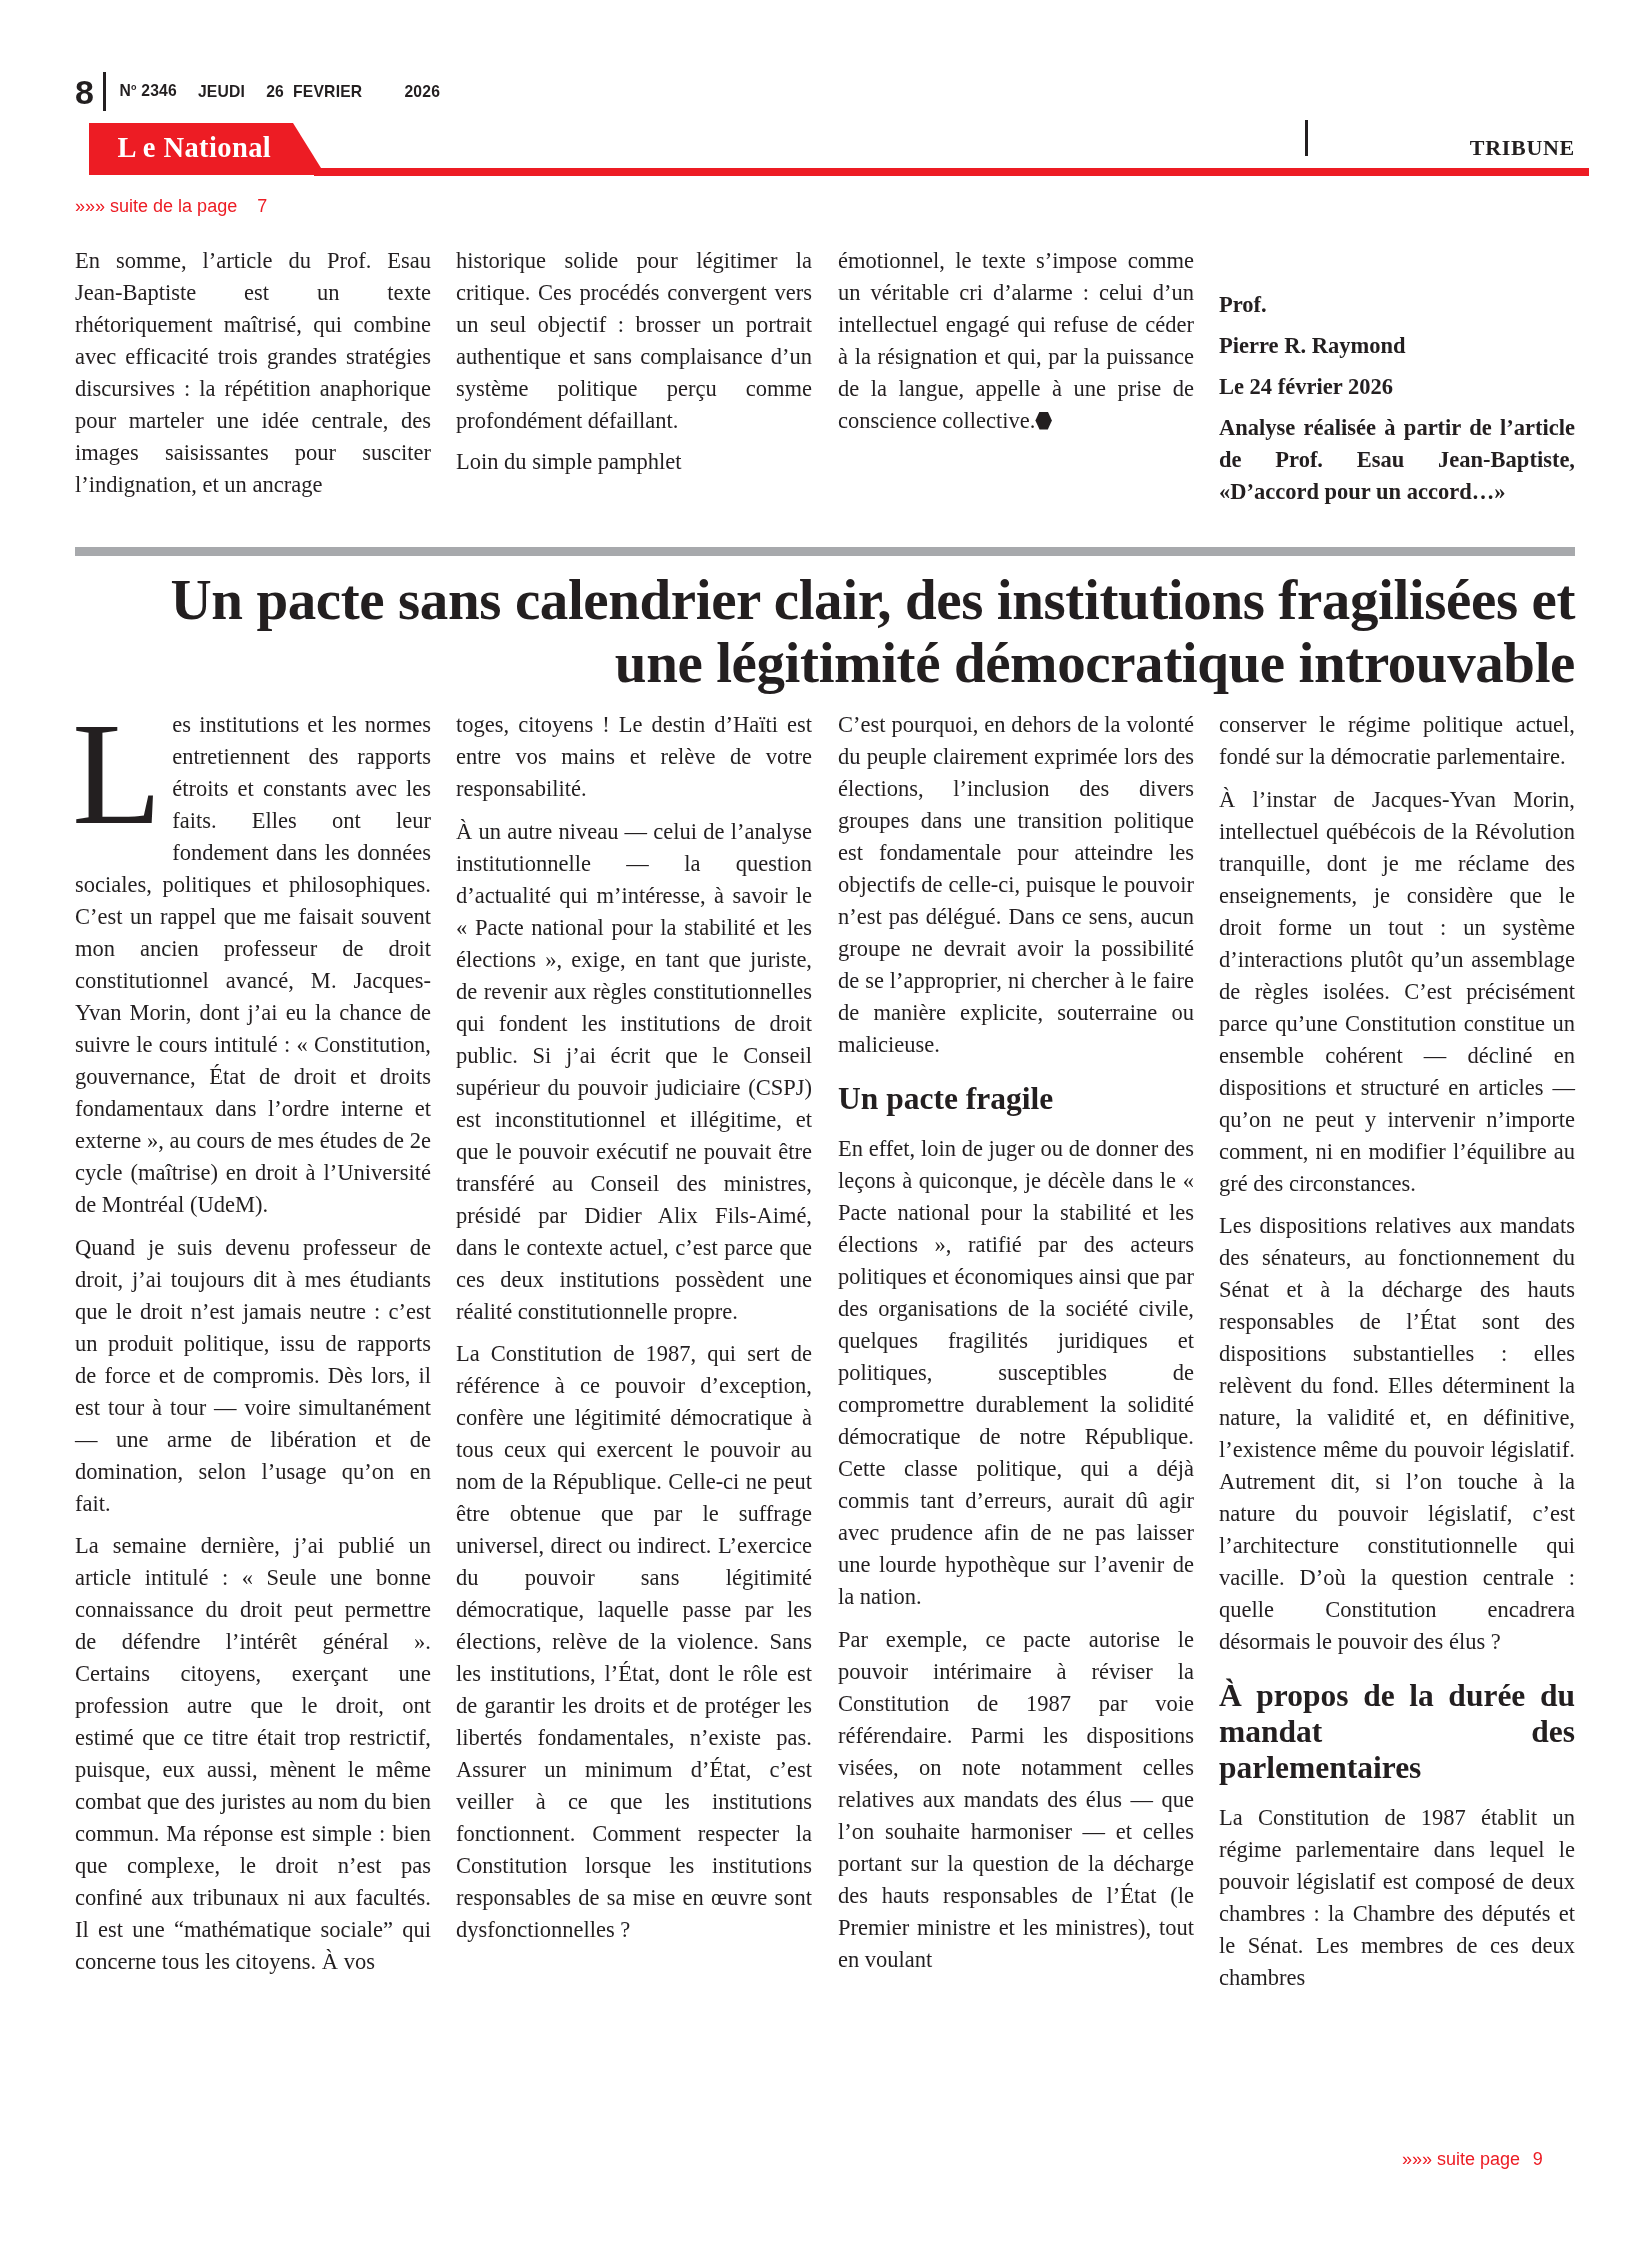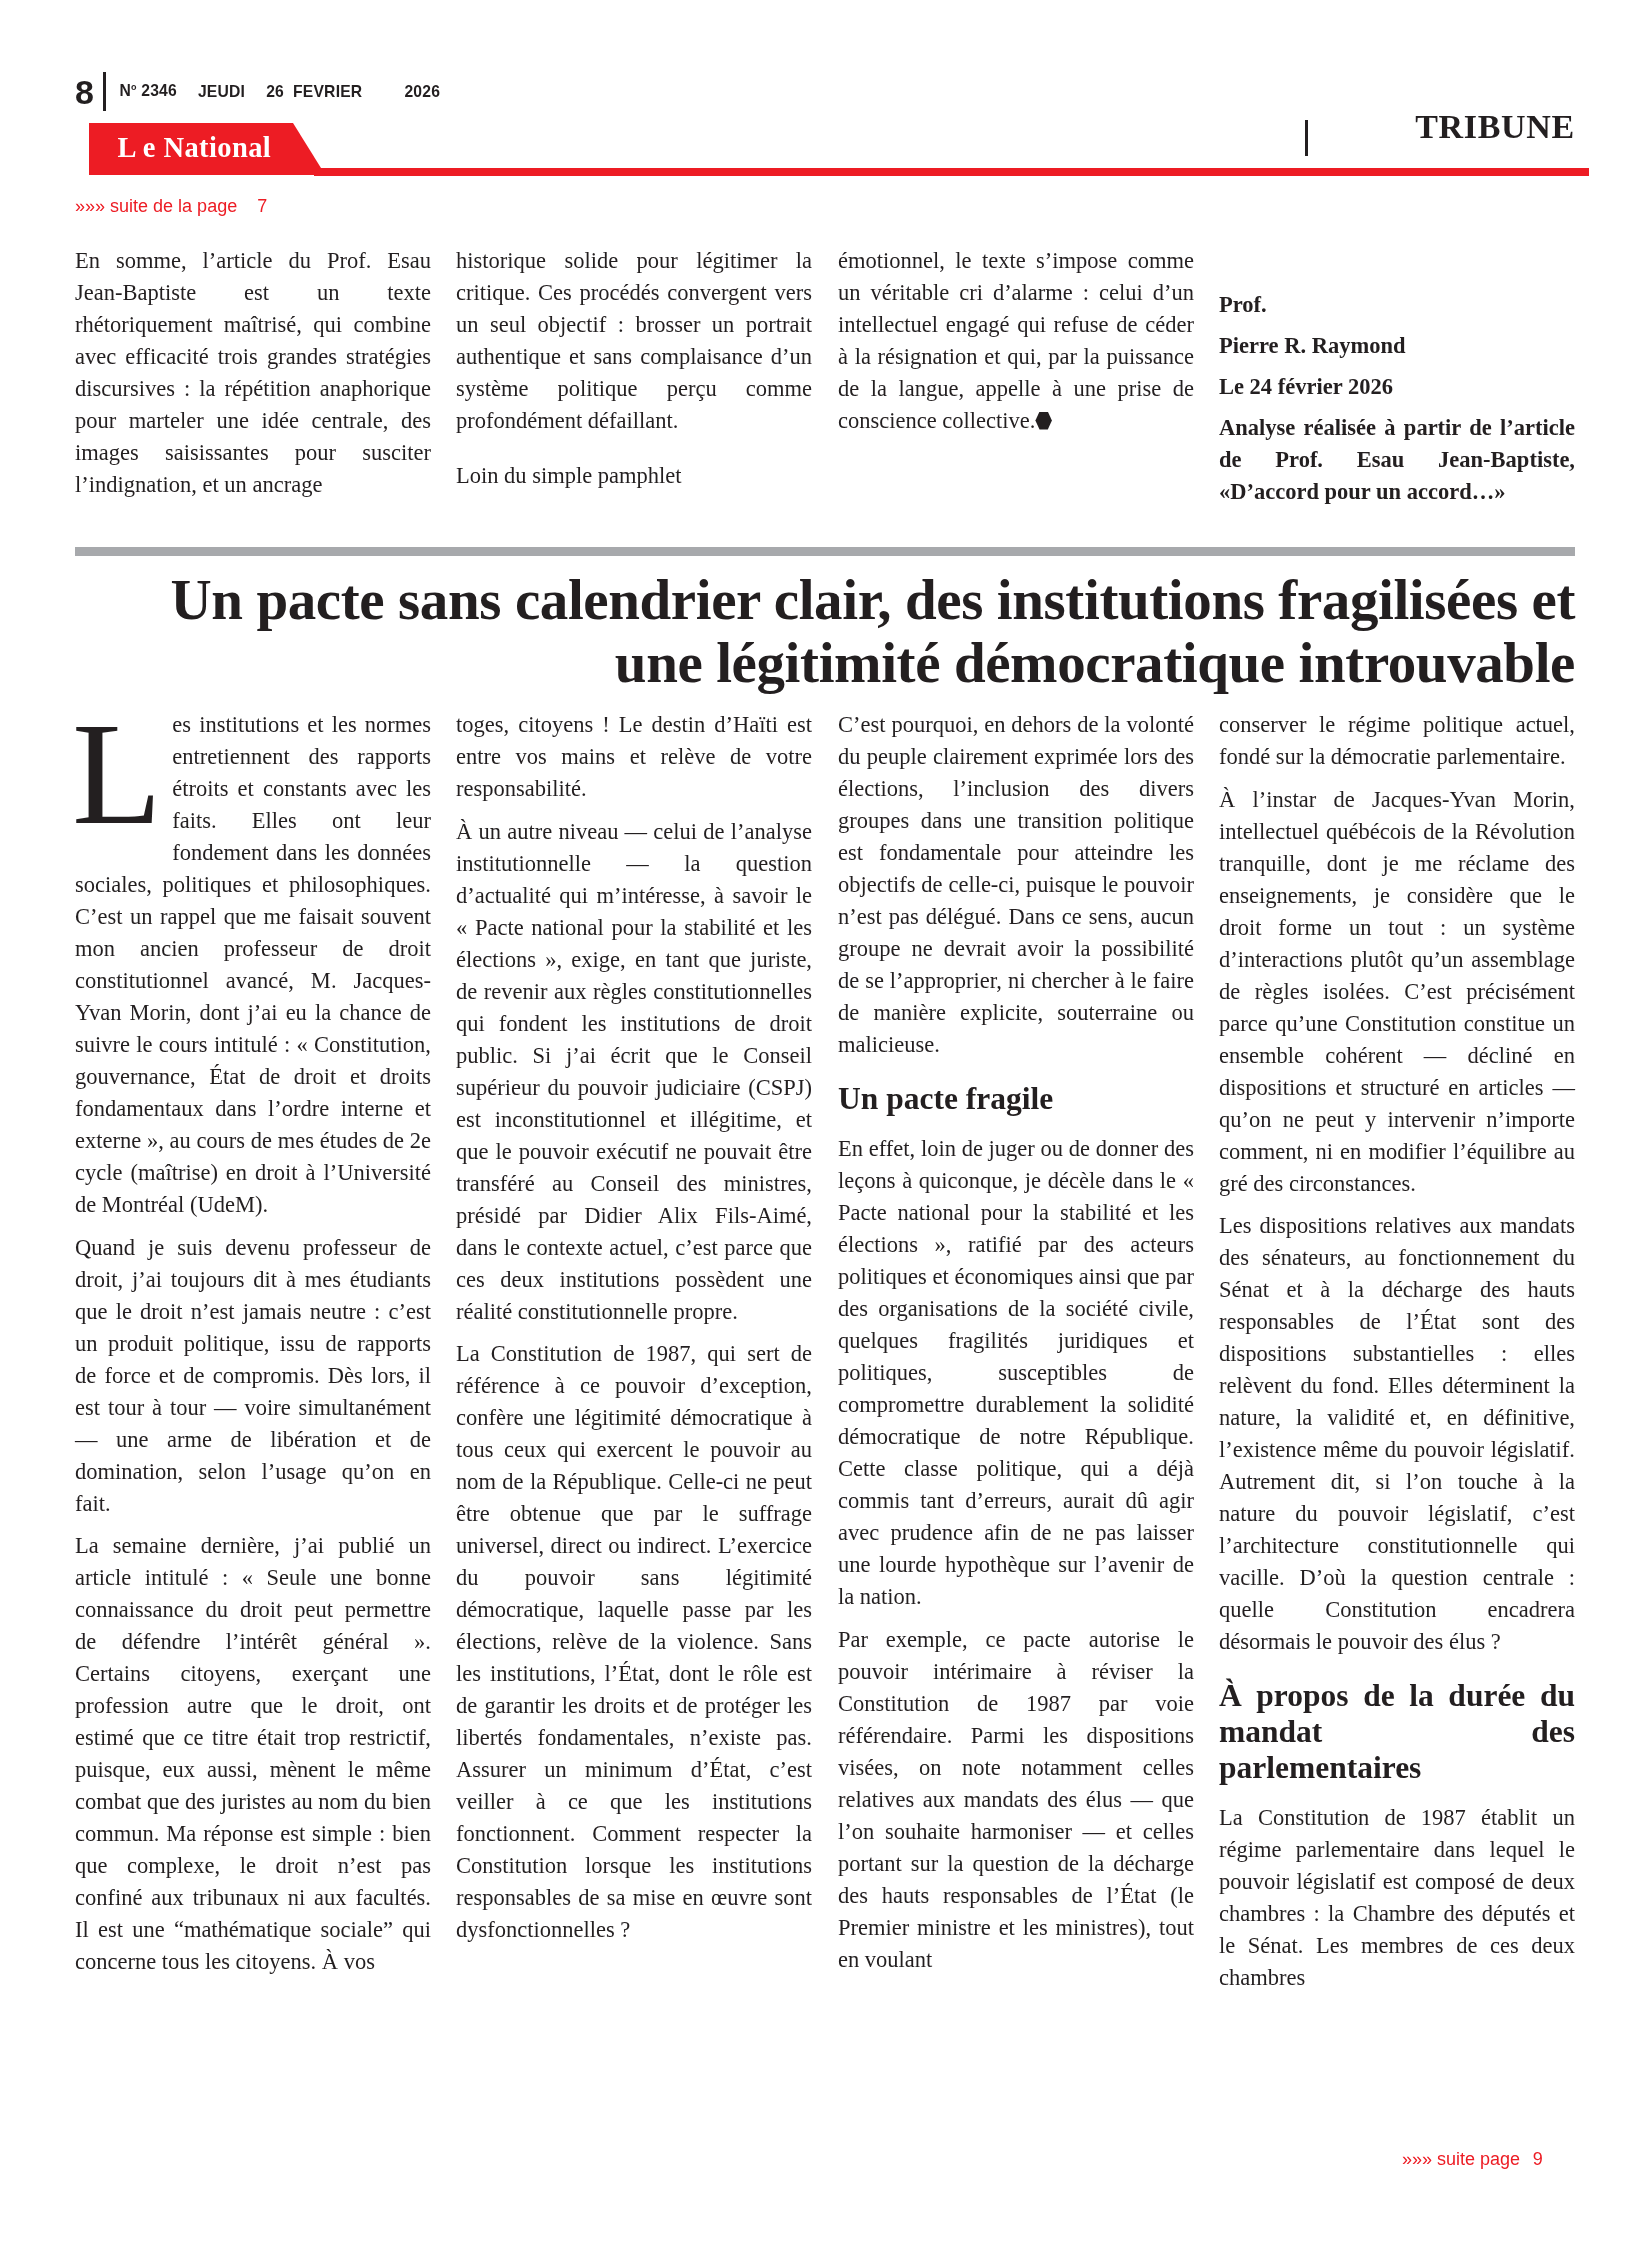--- a/index.html
+++ b/index.html
@@ -12,30 +12,30 @@
   .issue-item { font-family: "Liberation Sans", sans-serif; font-weight: 700; font-size: 15.7px; margin-right: 21px; letter-spacing: 0.2px; text-align: center; }
   #issue-number sup { font-size: 9px; }
 
   #masthead-band { position: absolute; left: 89px; top: 123px; width: 1500px; height: 52px; padding-left: 36px; }
   #brand-tab { position: absolute; left: 0; top: 0; width: 232px; height: 52px; background: #ed1c24;
                clip-path: polygon(0 0, 204px 0, 232px 45px, 232px 52px, 0 52px); }
   #brand-name { position: absolute; left: 28.5px; top: 9px; color: #ffffff; font-family: "Liberation Serif", serif;
                 font-weight: 700; font-size: 28.5px; letter-spacing: 0.4px; }
   #red-rule { position: absolute; left: 225px; top: 45px; width: 1275px; height: 7.5px; background: #ed1c24; }
   #section-divider { position: absolute; left: 1305px; top: 120px; width: 3px; height: 36px; background: #231f20; }
-  #section-label { position: absolute; right: 75px; top: 108px; font-family: "Liberation Serif", serif; font-weight: 700;
-                   font-size: 34px; letter-spacing: 0.7px; color: #231f20; }
+  #section-label { position: absolute; right: 75px; top: 135px; font-family: "Liberation Serif", serif; font-weight: 700;
+                   font-size: 22px; letter-spacing: 0.7px; color: #231f20; }
 
   #continued-from { position: absolute; left: 75px; top: 196px; color: #ed1c24; font-family: "Liberation Sans", sans-serif; font-size: 18px; }
   #continued-from .num { margin-left: 15px; }
 
   
   .col { position: absolute; font-family: "Liberation Serif", serif; font-size: 22.5px; line-height: 32px;
          text-align: justify; color: #231f20; }
-  .col p { margin: 0 0 23px 0; }
+  .col p { margin: 0 0 9px 0; }
   #top-col-1 { left: 75px; top: 245px; width: 356px; }
   #top-col-2 { left: 456px; top: 245px; width: 356px; }
   #top-col-3 { left: 838px; top: 245px; width: 356px; }
   #top-col-4 { left: 1219px; top: 245px; width: 356px; font-weight: 700; margin-top: 44px; }
   #top-col-4 p { margin: 0 0 9px 0; }
   .end-mark { display: inline-block; width: 16.5px; height: 18px; background: #231f20; vertical-align: -1.5px;
               clip-path: polygon(25% 0, 75% 0, 100% 50%, 75% 100%, 25% 100%, 0 50%); }
 
   #section-rule { position: absolute; left: 75px; top: 547px; width: 1500px; height: 9px; background: #a7a9ac; }
 

